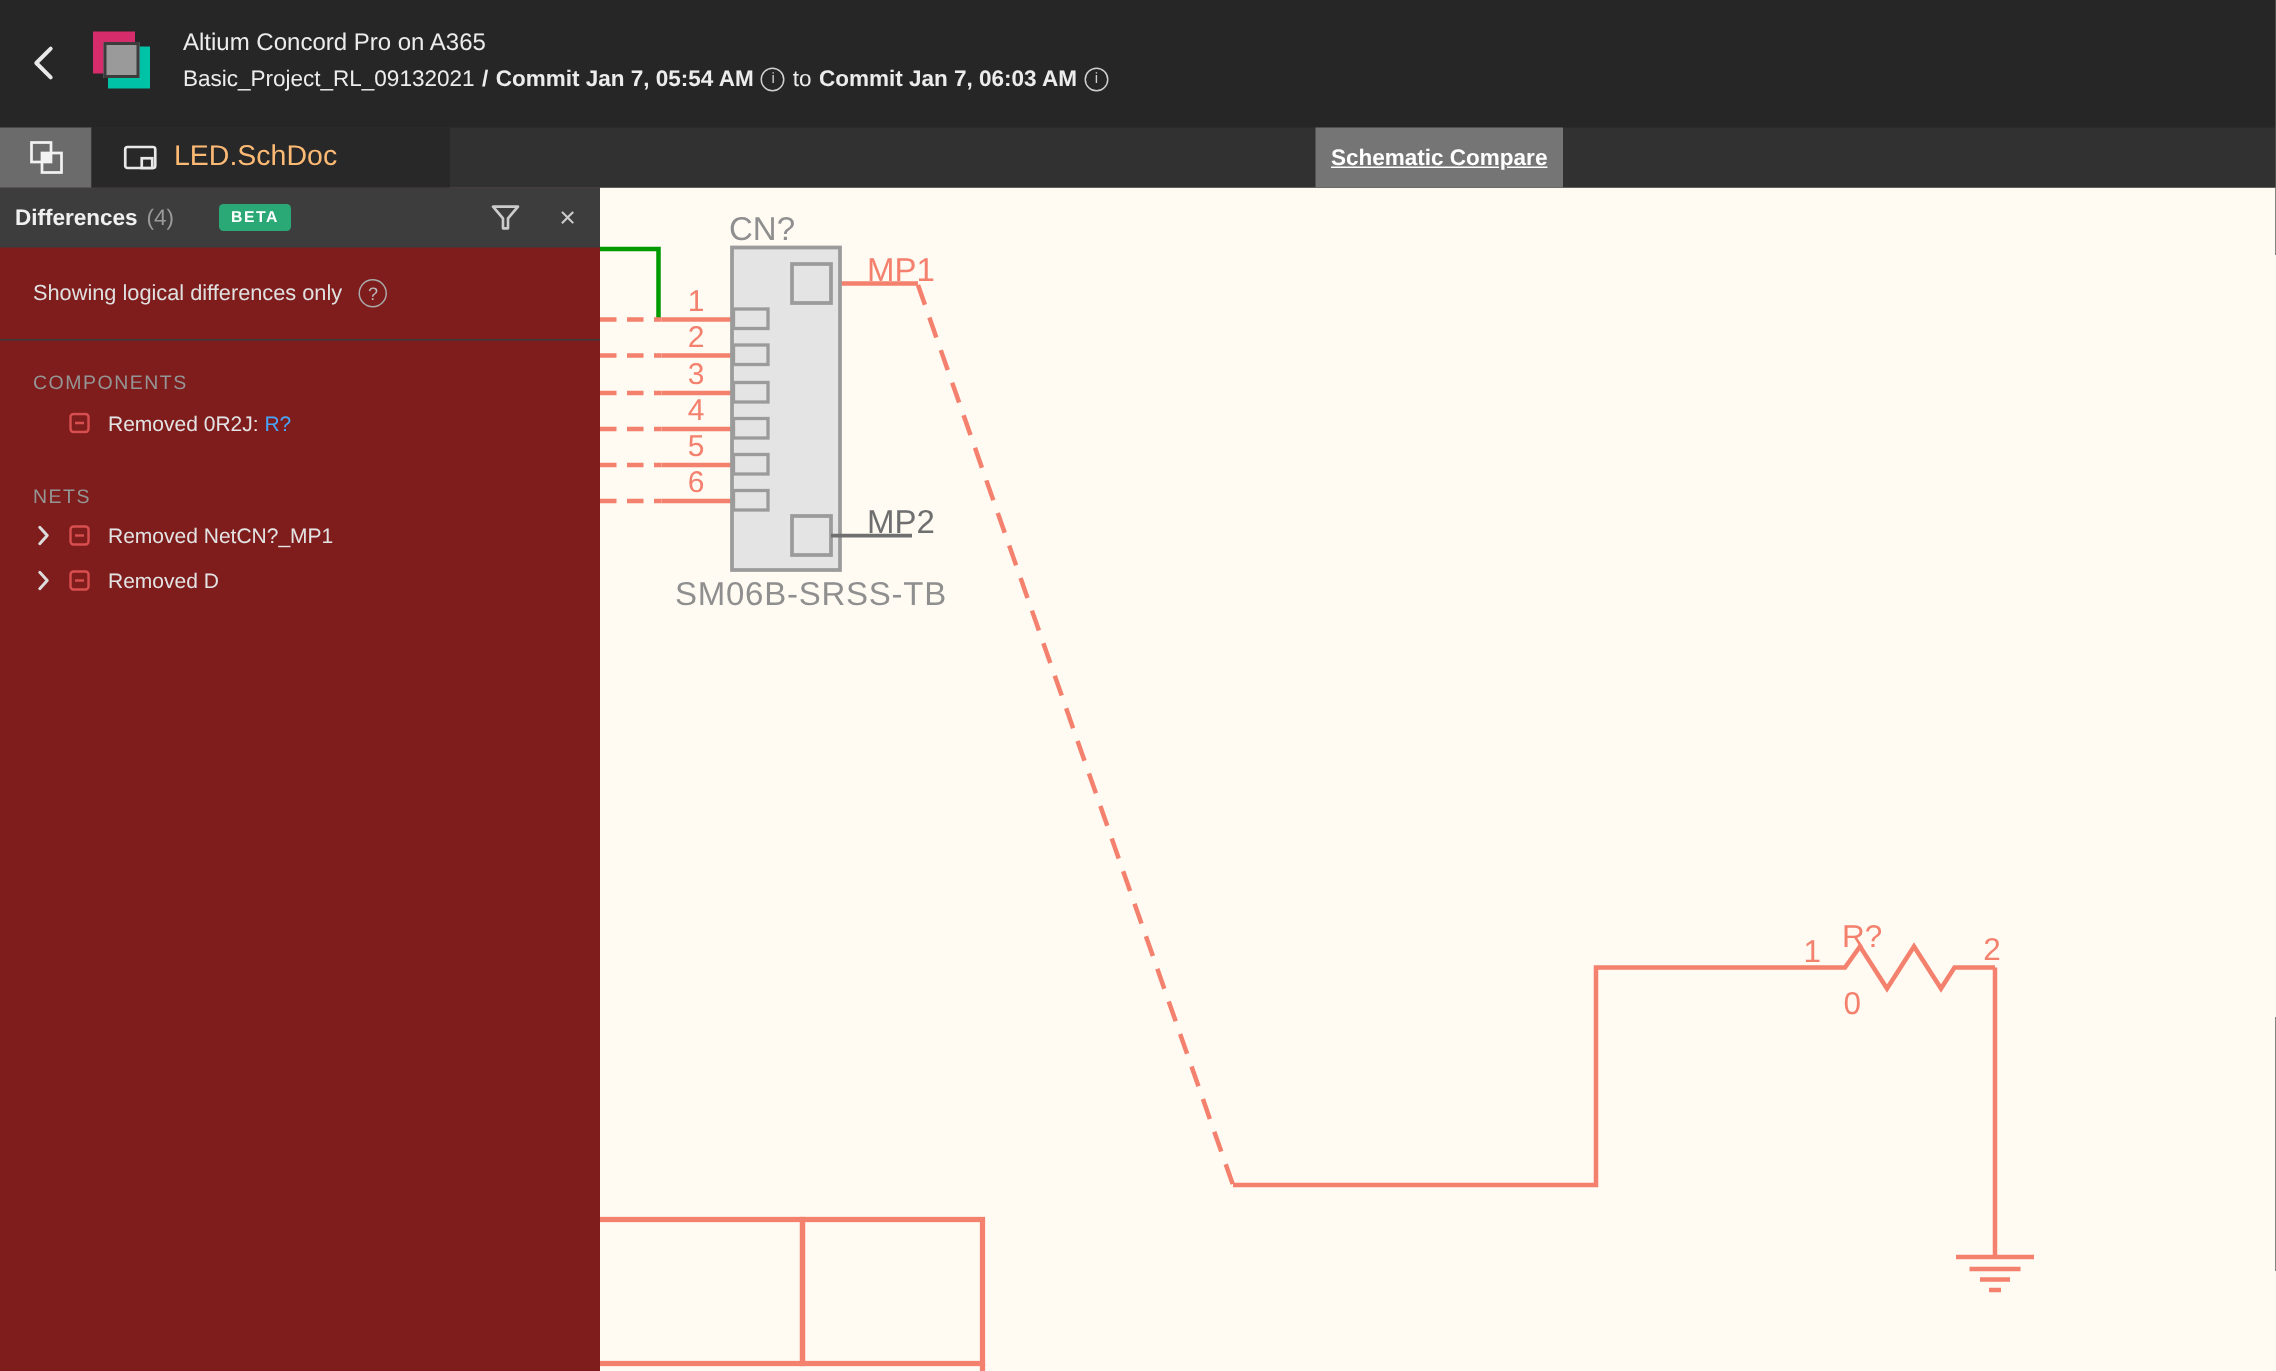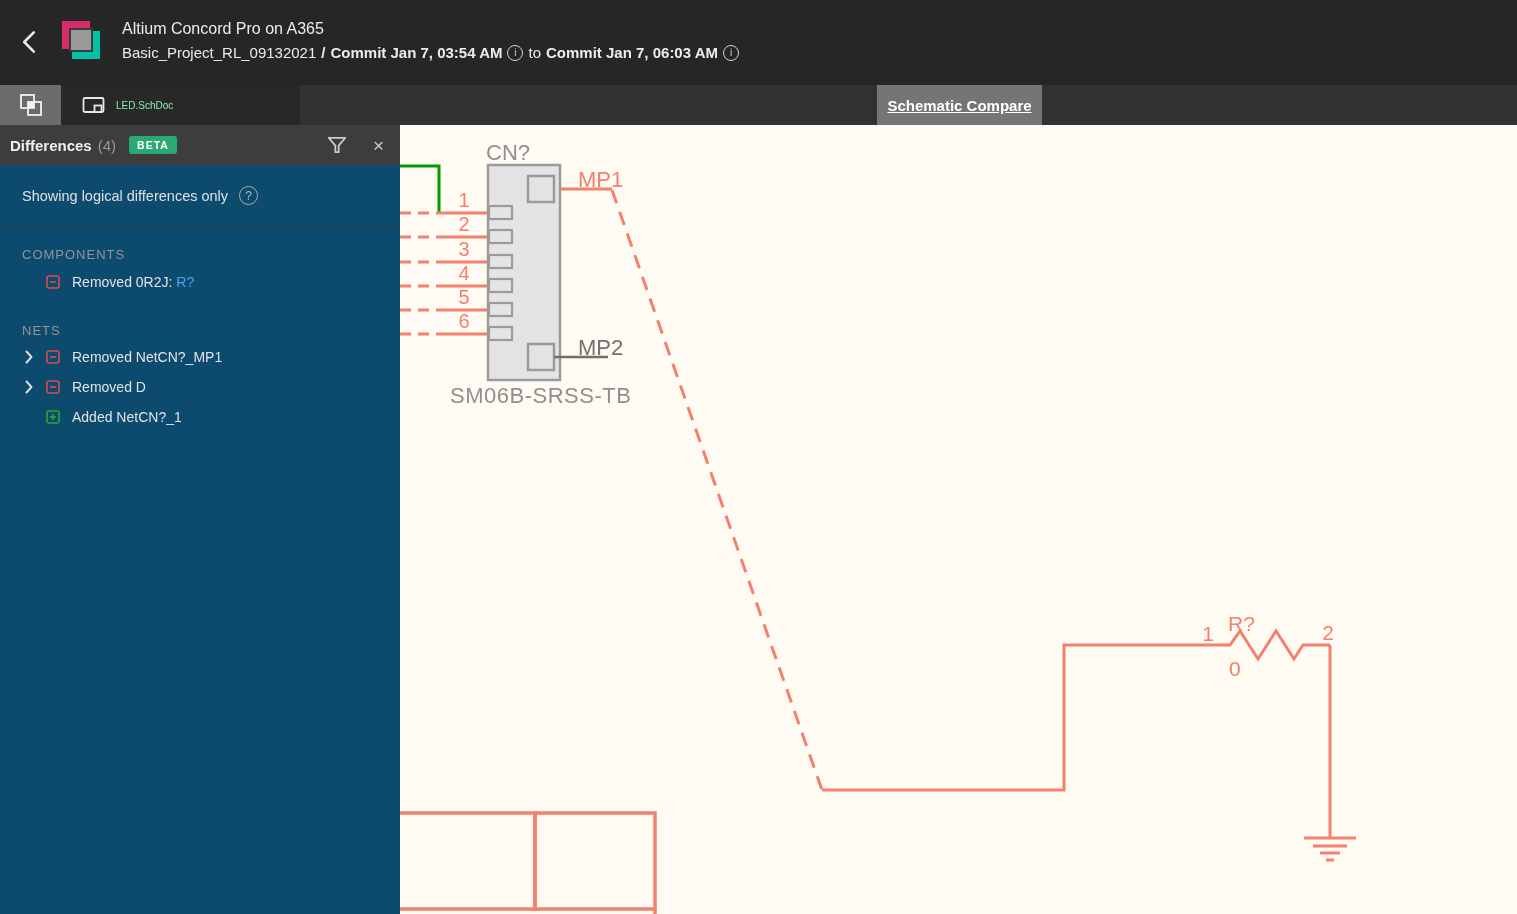--- a/index.html
+++ b/index.html
@@ -22,34 +22,34 @@
   .info-circle { display:inline-flex; align-items:center; justify-content:center;
                  width:16px; height:16px; border:1.5px solid #cfcfcf; border-radius:50%;
                  font-size:10px; color:#cfcfcf; font-style:normal; }
 
   
   .tabbar { position:absolute; left:0; top:85px; width:1517px; height:40px; background:#313131; z-index:5; }
   .icon-tab { position:absolute; left:0; top:0; width:61px; height:40px; background:#6b6b6b;
               display:flex; align-items:center; justify-content:center; cursor:pointer; }
   .doc-tab { position:absolute; left:61px; top:0; width:239px; height:40px; background:#282828;
              display:flex; align-items:center; padding-left:21px; gap:11px; cursor:pointer; }
-  .doc-tab-label { color:#86efac; font-size:10px; }
+  .doc-tab-label { color:#fdba74; font-size:19px; }
   .compare-badge { position:absolute; left:877px; top:0; width:165px; height:40px; background:#757575;
                    display:flex; align-items:center; justify-content:center;
                    color:#ffffff; font-size:15px; font-weight:bold;text-decoration:underline; }
 
   
   .schematic-svg { position:absolute; left:0; top:0; z-index:0; }
 
   
-  .panel { position:absolute; left:0; top:125px; width:400px; height:789px; background:#0c4a6e; z-index:4; }
+  .panel { position:absolute; left:0; top:125px; width:400px; height:789px; background:#7f1d1d; z-index:4; }
   .panel-header { height:40px; background:#3d3d3d; display:flex; align-items:center; padding:0 16px 0 10px; }
   .panel-title { color:#f0f0f0; font-size:15px; font-weight:bold; }
   .panel-count { color:#9a9a9a; font-size:15px; margin-left:6px; }
-  .beta-badge { margin-left:13px; background:var(--beta,#2aa875); color:#ffffff; font-size:10.5px;
+  .beta-badge { margin-left:30px; background:var(--beta,#2aa875); color:#ffffff; font-size:10.5px;
                 font-weight:bold; letter-spacing:1px; padding:3px 8px; border-radius:3px;text-align:center; }
   .panel-header .spring { flex:1; }
   .filter-btn { width:20px; height:18px; margin-right:26px; cursor:pointer; }
   .close-btn { color:#cccccc; font-size:19px; line-height:19px; cursor:pointer; }
 
   .panel-sub { height:62px; display:flex; align-items:center; padding-left:22px; gap:11px;
                border-bottom:1px solid #3a3a3a; }
   .panel-sub-text { color:#e0e0e0; font-size:14.5px; }
   .help-circle { display:inline-flex; align-items:center; justify-content:center;
                  width:19px; height:19px; border:1.5px solid #aaaaaa; border-radius:50%;
@@ -161,21 +161,21 @@
     <div class="logo">
       <div class="sq magenta"></div>
       <div class="sq teal"></div>
       <div class="sq gray"></div>
     </div>
     <div class="title-block">
       <div class="app-title">Altium Concord Pro on A365</div>
       <div class="subtitle">
         <span>Basic_Project_RL_09132021</span>
         <span class="bold">/</span>
-        <span class="bold">Commit Jan 7, 03:54 AM</span>
+        <span class="bold">Commit Jan 7, 05:54 AM</span>
         <span class="info-circle">i</span>
         <span>to</span>
         <span class="bold">Commit Jan 7, 06:03 AM</span>
         <span class="info-circle">i</span>
       </div>
     </div>
   </div>
 
   <div class="tabbar">
     <div class="icon-tab">
@@ -241,25 +241,16 @@
         <svg class="expander" viewBox="0 0 8 14" width="8" height="14">
           <polyline points="1.5,1.5 6.5,7 1.5,12.5" fill="none" stroke="#dddddd" stroke-width="2" stroke-linecap="round" stroke-linejoin="round"></polyline>
         </svg>
         <svg class="op-icon" viewBox="0 0 14 14">
           <rect x="1" y="1" width="12" height="12" rx="2" fill="none" style="stroke:var(--removed,#d94f4f)" stroke-width="1.6"></rect>
           <line x1="4" y1="7" x2="10" y2="7" style="stroke:var(--removed,#d94f4f)" stroke-width="1.6"></line>
         </svg>
         <span class="row-text">Removed D</span>
       </div>
 
-      <div class="diff-row row-net">
-        <span class="expander-spacer"></span>
-        <svg class="op-icon" viewBox="0 0 14 14">
-          <rect x="1" y="1" width="12" height="12" rx="2" fill="none" style="stroke:var(--added,#2fa52f)" stroke-width="1.6"></rect>
-          <line x1="4" y1="7" x2="10" y2="7" style="stroke:var(--added,#2fa52f)" stroke-width="1.6"></line>
-          <line x1="7" y1="4" x2="7" y2="10" style="stroke:var(--added,#2fa52f)" stroke-width="1.6"></line>
-        </svg>
-        <span class="row-text">Added NetCN?_1</span>
-      </div>
     </div>
   </div>
 
 </div>
 
 </body></html>

